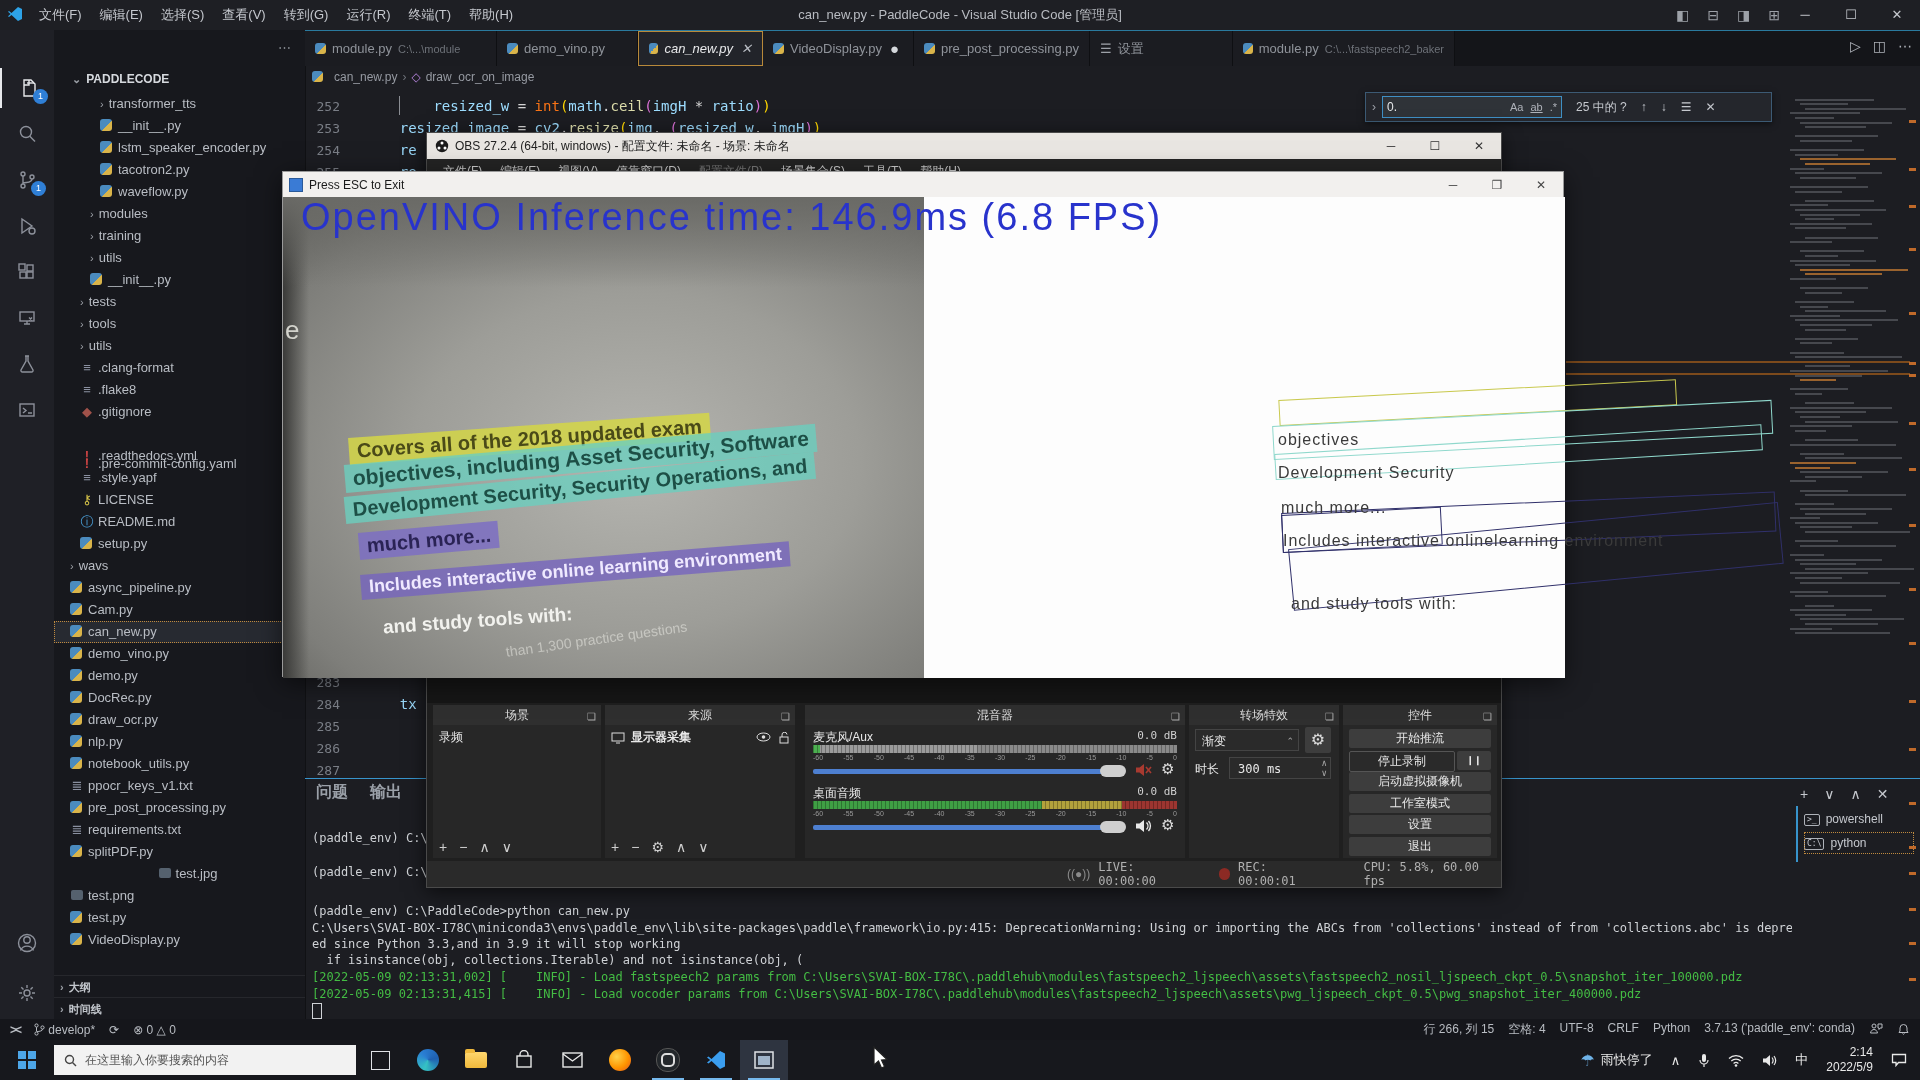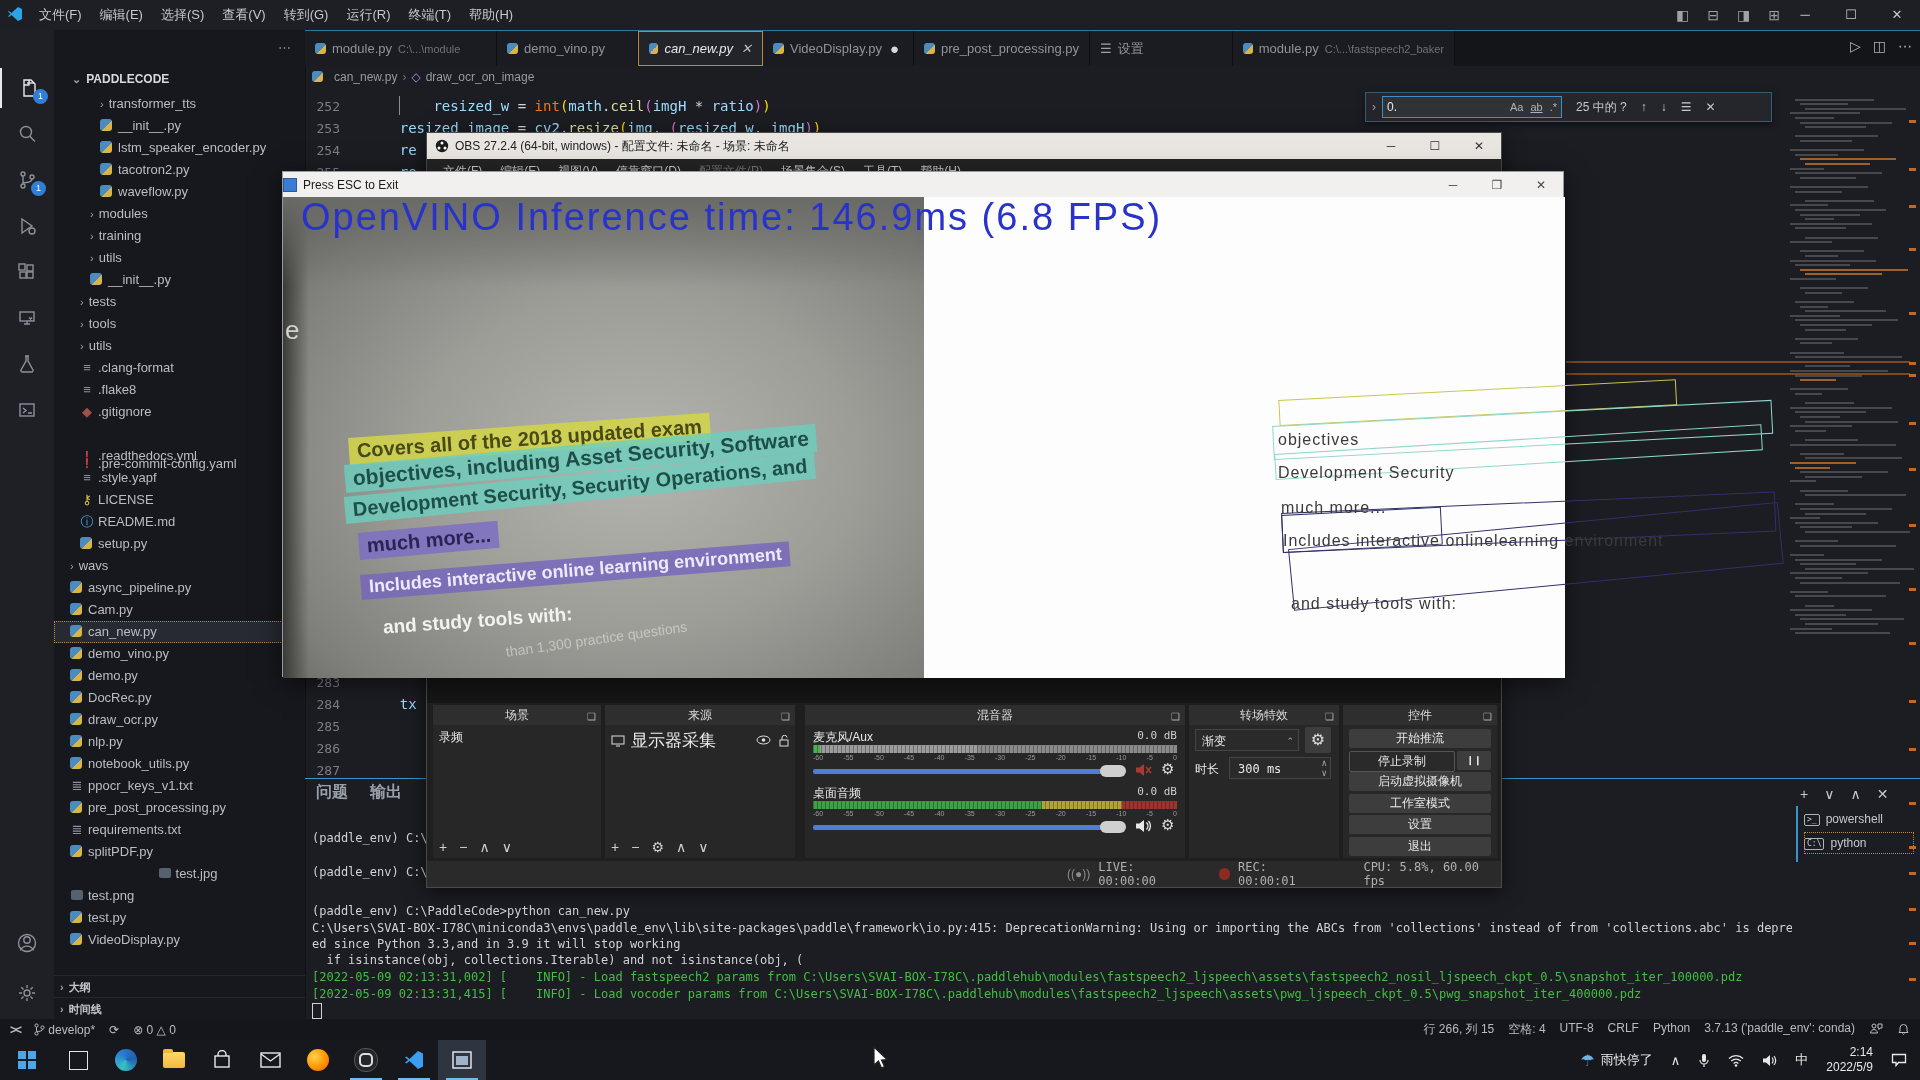--- a/index.html
+++ b/index.html
@@ -90,21 +90,21 @@
   .dock-h .pop{position:absolute;right:5px;top:2px;font-size:10px;color:#aaa;}
   .dock-toolbar{position:absolute;left:6px;bottom:3px;color:#cfcfcf;font-size:14px;display:flex;gap:12px;}
   .obs-btn{position:absolute;background:#3d3d3d;color:#e8e8e8;font-size:12px;text-align:center;line-height:19px;border-radius:2px;}
   .meter-ticks{position:absolute;display:flex;justify-content:space-between;font-size:7px;color:#9a9a9a;}
   .vol-track{position:absolute;height:5px;background:#4d7fd0;border-radius:2px;}
   .vol-handle{position:absolute;width:26px;height:12px;background:#cfcfcf;border-radius:6px;}
   #obs-status{position:absolute;left:0;bottom:0;width:100%;height:26px;background:#2a2a2a;color:#b0b0b0;font-size:12px;display:flex;align-items:center;}
 
   
   #vino{left:282px;top:171px;width:1282px;height:506px;background:#fff;border:1px solid #9a9a9a;box-sizing:border-box;box-shadow:0 6px 24px rgba(0,0,0,.55);}
-  #vino-title{position:absolute;left:0;top:0;width:100%;height:25px;background:#f2f0ee;color:#1a1a1a;font-size:12px;display:flex;align-items:center;padding-left:0;box-sizing:border-box;}
+  #vino-title{position:absolute;left:0;top:0;width:100%;height:25px;background:#f2f0ee;color:#1a1a1a;font-size:12px;display:flex;align-items:center;padding-left:6px;box-sizing:border-box;}
   #vino-title .wbtn{width:44px;text-align:center;color:#444;font-size:12px;}
   #vino-photo{position:absolute;left:0;top:25px;width:641px;height:481px;overflow:hidden;
      background:radial-gradient(ellipse at 55% 55%,#b5b5b0 0%,#9d9d98 45%,#7e7e7a 80%,#5f5f5b 100%);}
   #vino-photo .edge{position:absolute;left:0;top:0;width:26px;height:100%;background:linear-gradient(90deg,#3a3a38,rgba(58,58,56,0));}
   #vino-photo .shade-top{position:absolute;left:0;top:0;width:100%;height:90px;background:linear-gradient(#6a6a66,rgba(106,106,102,0));}
   #vino-ocr{position:absolute;left:641px;top:25px;width:641px;height:481px;background:#fdfdfd;}
   #vino-overlay{position:absolute;left:18px;top:24px;font-size:38px;letter-spacing:2px;color:#2833cc;white-space:nowrap;}
   .ph-line{position:absolute;white-space:nowrap;padding:2px 8px;}
   .ocr-box{position:absolute;box-sizing:border-box;border:1px solid;}
   .ocr-text{position:absolute;font-size:16px;color:#3a3a3a;letter-spacing:1px;white-space:nowrap;}
@@ -138,20 +138,21 @@
     <div id="menubar" style="display:flex;">
         <div class="menu-item">文件(F)</div>
         <div class="menu-item">编辑(E)</div>
         <div class="menu-item">选择(S)</div>
         <div class="menu-item">查看(V)</div>
         <div class="menu-item">转到(G)</div>
         <div class="menu-item">运行(R)</div>
         <div class="menu-item">终端(T)</div>
         <div class="menu-item">帮助(H)</div>
       </div>
+    <div id="win-title">can_new.py - PaddleCode - Visual Studio Code [管理员]</div>
     <div id="tb-icons">
         <span>◧</span>
         <span>⊟</span>
         <span>◨</span>
         <span>⊞</span>
       </div>
     <div id="win-controls">
       <div>─</div>
       <div>☐</div>
       <div>✕</div>
@@ -583,21 +584,21 @@
           <div style="position: absolute; left: 6px; top: 24px; font-size: 12px; color: rgb(232, 232, 232);">录频</div>
           <div class="dock-toolbar">
             <span>+</span>
             <span>−</span>
             <span>∧</span>
             <span>∨</span>
           </div>
         </div>
         <div class="dock" style="left: 178px; width: 190px;">
           <div class="dock-h"><span>来源</span><span class="pop">❏</span></div>
-          <div style="position: absolute; left: 6px; top: 24px; right: 6px; font-size: 17px; color: rgb(232, 232, 232); display: flex; align-items: center;">
+          <div style="position: absolute; left: 6px; top: 24px; right: 6px; font-size: 12px; color: rgb(232, 232, 232); display: flex; align-items: center; font-weight: bold;">
             <svg width="14" height="12" viewBox="0 0 14 12" style="margin-right:6px;">
               <rect x="1" y="1" width="12" height="8" fill="none" stroke="#ddd"></rect>
               <path d="M5 11h4" stroke="#ddd"></path>
             </svg>
             <span>显示器采集</span>
             <span style="margin-left:auto;display:flex;gap:8px;">
               <svg width="15" height="10" viewBox="0 0 15 10">
                 <ellipse cx="7.5" cy="5" rx="6.5" ry="4" fill="none" stroke="#ddd"></ellipse>
                 <circle cx="7.5" cy="5" r="1.8" fill="#ddd"></circle>
               </svg>
@@ -745,20 +746,27 @@
 
   <div id="taskbar" class="abs">
     <div id="tb-start">
         <span class="winlogo">
           <i></i>
           <i></i>
           <i></i>
           <i></i>
         </span>
       </div>
+    <div id="tb-search">
+      <svg width="13" height="13" viewBox="0 0 13 13">
+          <circle cx="5.5" cy="5.5" r="4" fill="none" stroke="#444" stroke-width="1.4"></circle>
+          <path d="M8.5 8.5 12 12" stroke="#444" stroke-width="1.4"></path>
+        </svg>
+      <span>在这里输入你要搜索的内容</span>
+    </div>
     <div class="tb-app">
         <span style="width:17px;height:17px;border:1.5px solid #dfe2e6;display:inline-block;"></span>
       </div>
     <div id="tb-apps" style="display:flex;">
         <div class="tb-app">
           <span style="width:22px;height:22px;border-radius:11px;background:conic-gradient(from 200deg,#35c3c3,#2a7fd4,#1f5fb0,#35c3c3);display:inline-block;"></span>
         </div>
         <div class="tb-app">
           <span style="width:22px;height:16px;background:linear-gradient(#ffd76e,#f0b93c);border-radius:2px;display:inline-block;position:relative;">
             <span style="position:absolute;left:0;top:-3px;width:10px;height:4px;background:#f0b93c;border-radius:2px 2px 0 0;"></span>

